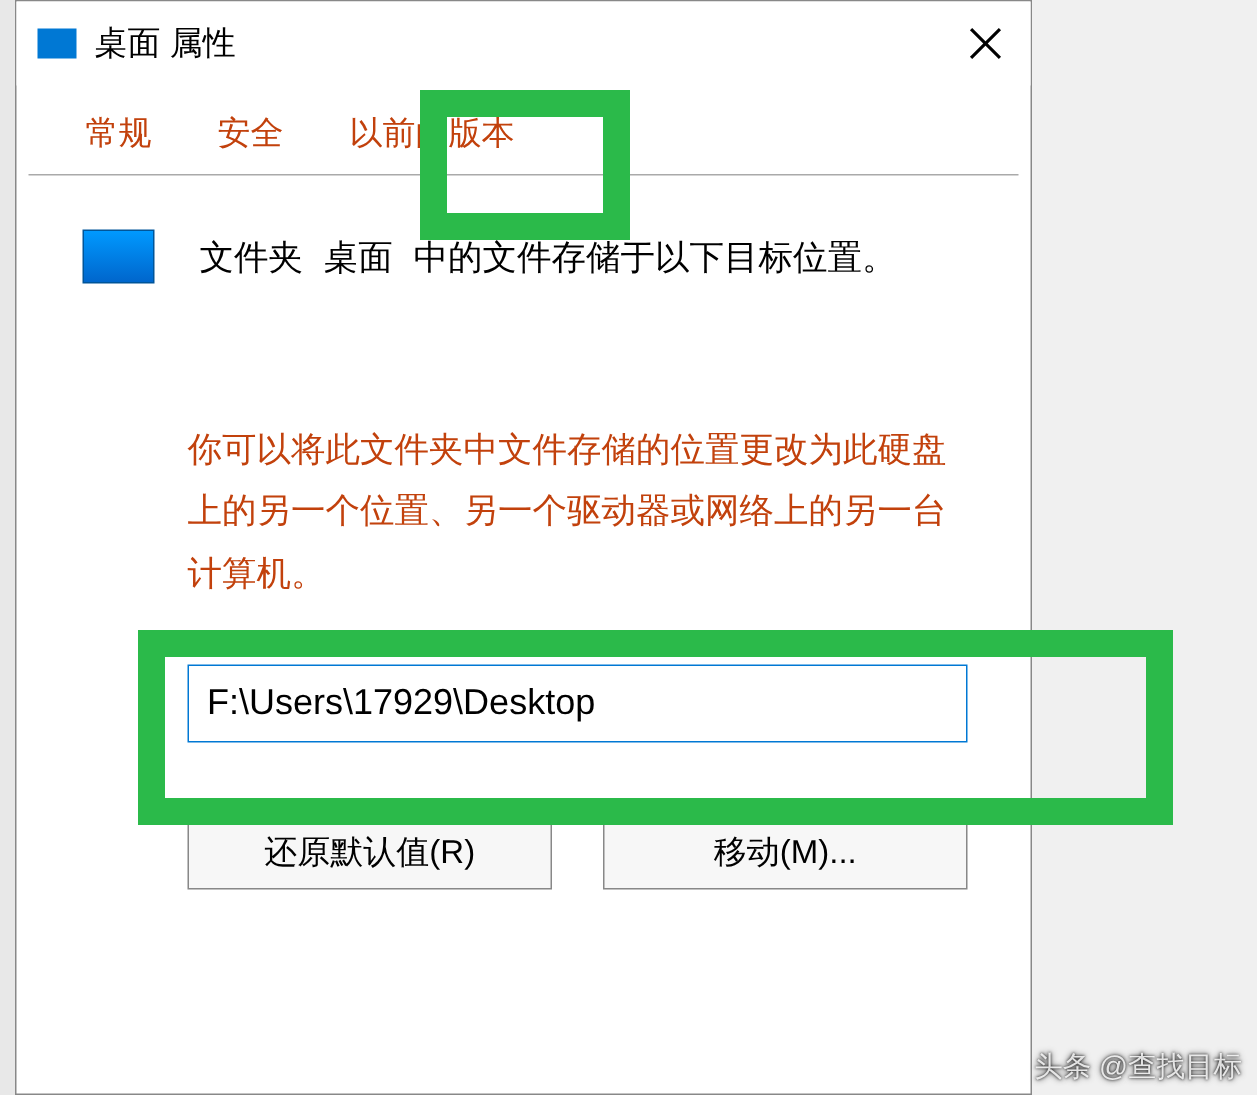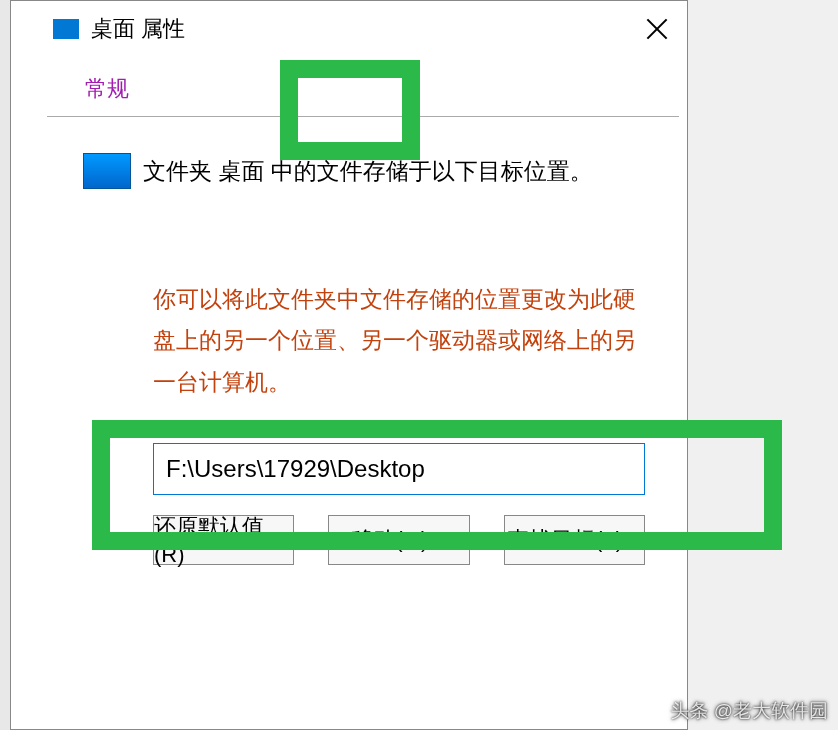--- a/index.html
+++ b/index.html
@@ -15,21 +15,20 @@
       position: relative;
     }
     .window {
       position: absolute;
       left: 10px;
       top: 0;
       width: 678px;
       height: 730px;
       background: #fff;
       border: 1px solid #888;
-      padding-left: 28px;
     }
     .titlebar {
       display: flex;
       align-items: center;
       height: 56px;
       padding: 0 8px;
       background: #fff;
       position: relative;
     }
     .titlebar-icon {
@@ -63,40 +62,41 @@
       align-items: flex-end;
       height: 60px;
       padding-left: 16px;
       border-bottom: 1px solid #aaa;
       position: relative;
       margin: 0 8px;
     }
     .tab {
       padding: 12px 22px;
       font-size: 22px;
-      color: #a21caf;
+      color: #c2410c;
       cursor: pointer;
       position: relative;
       z-index: 1;
     }
     .tab.active {
       background: #fff;
       border: 1px solid #aaa;
       border-bottom: 1px solid #fff;
       margin-bottom: -1px;
     }
     .content {
       padding: 36px 30px 20px 30px;
     }
     .desc-row {
       display: flex;
       align-items: center;
-      gap: 12px;
+      gap: 30px;
       margin-bottom: 90px;
       margin-left: 14px;
+      font-family: Liberation Mono, monospace;
     }
     .desc-icon {
       width: 48px;
       height: 36px;
       background: linear-gradient(to bottom, #0099ff, #0066cc);
       border: 1px solid #005599;
       flex-shrink: 0;
     }
     .desc-text {
       font-size: 23px;
@@ -132,20 +132,21 @@
       flex: 1;
       height: 50px;
       border: 1px solid #888;
       background: #f7f7f7;
       font-size: 22px;
       color: #000;
       display: flex;
       align-items: center;
       justify-content: center;
       cursor: pointer;
+      margin-top: 28px;
     }
     .highlight-tab {
       position: absolute;
       border: 18px solid #2bba4a;
       pointer-events: none;
       z-index: 10;
       left: 280px;
       top: 60px;
       width: 140px;
       height: 100px;
@@ -190,38 +191,39 @@
     <div class="close-btn">
       <svg viewBox="0 0 16 16">
         <line x1="1" y1="1" x2="15" y2="15" stroke="#000" stroke-width="1.5"></line>
         <line x1="15" y1="1" x2="1" y2="15" stroke="#000" stroke-width="1.5"></line>
       </svg>
     </div>
   </div>
 
   <div class="tabs">
     <div class="tab">常规</div>
+    <div class="tab">安全</div>
+    <div class="tab">以前的版本</div>
   </div>
 
   <div class="content">
     <div class="desc-row">
       <div class="desc-icon"></div>
       <div class="desc-text">文件夹 桌面 中的文件存储于以下目标位置。</div>
     </div>
 
     <div class="info-text">你可以将此文件夹中文件存储的位置更改为此硬盘上的另一个位置、另一个驱动器或网络上的另一台计算机。</div>
 
     <div class="path-input">
       <span>F:\Users\17929\Desktop</span>
     </div>
 
     <div class="buttons">
       <div class="btn">还原默认值(R)</div>
       <div class="btn">移动(M)...</div>
-      <div class="btn">查找目标(F)...</div>
     </div>
   </div>
 </div>
 
 <div class="highlight-tab"></div>
 <div class="highlight-path"></div>
 
-<div class="watermark">头条 @老大软件园</div>
+<div class="watermark">头条 @查找目标</div>
 
 </body></html>

